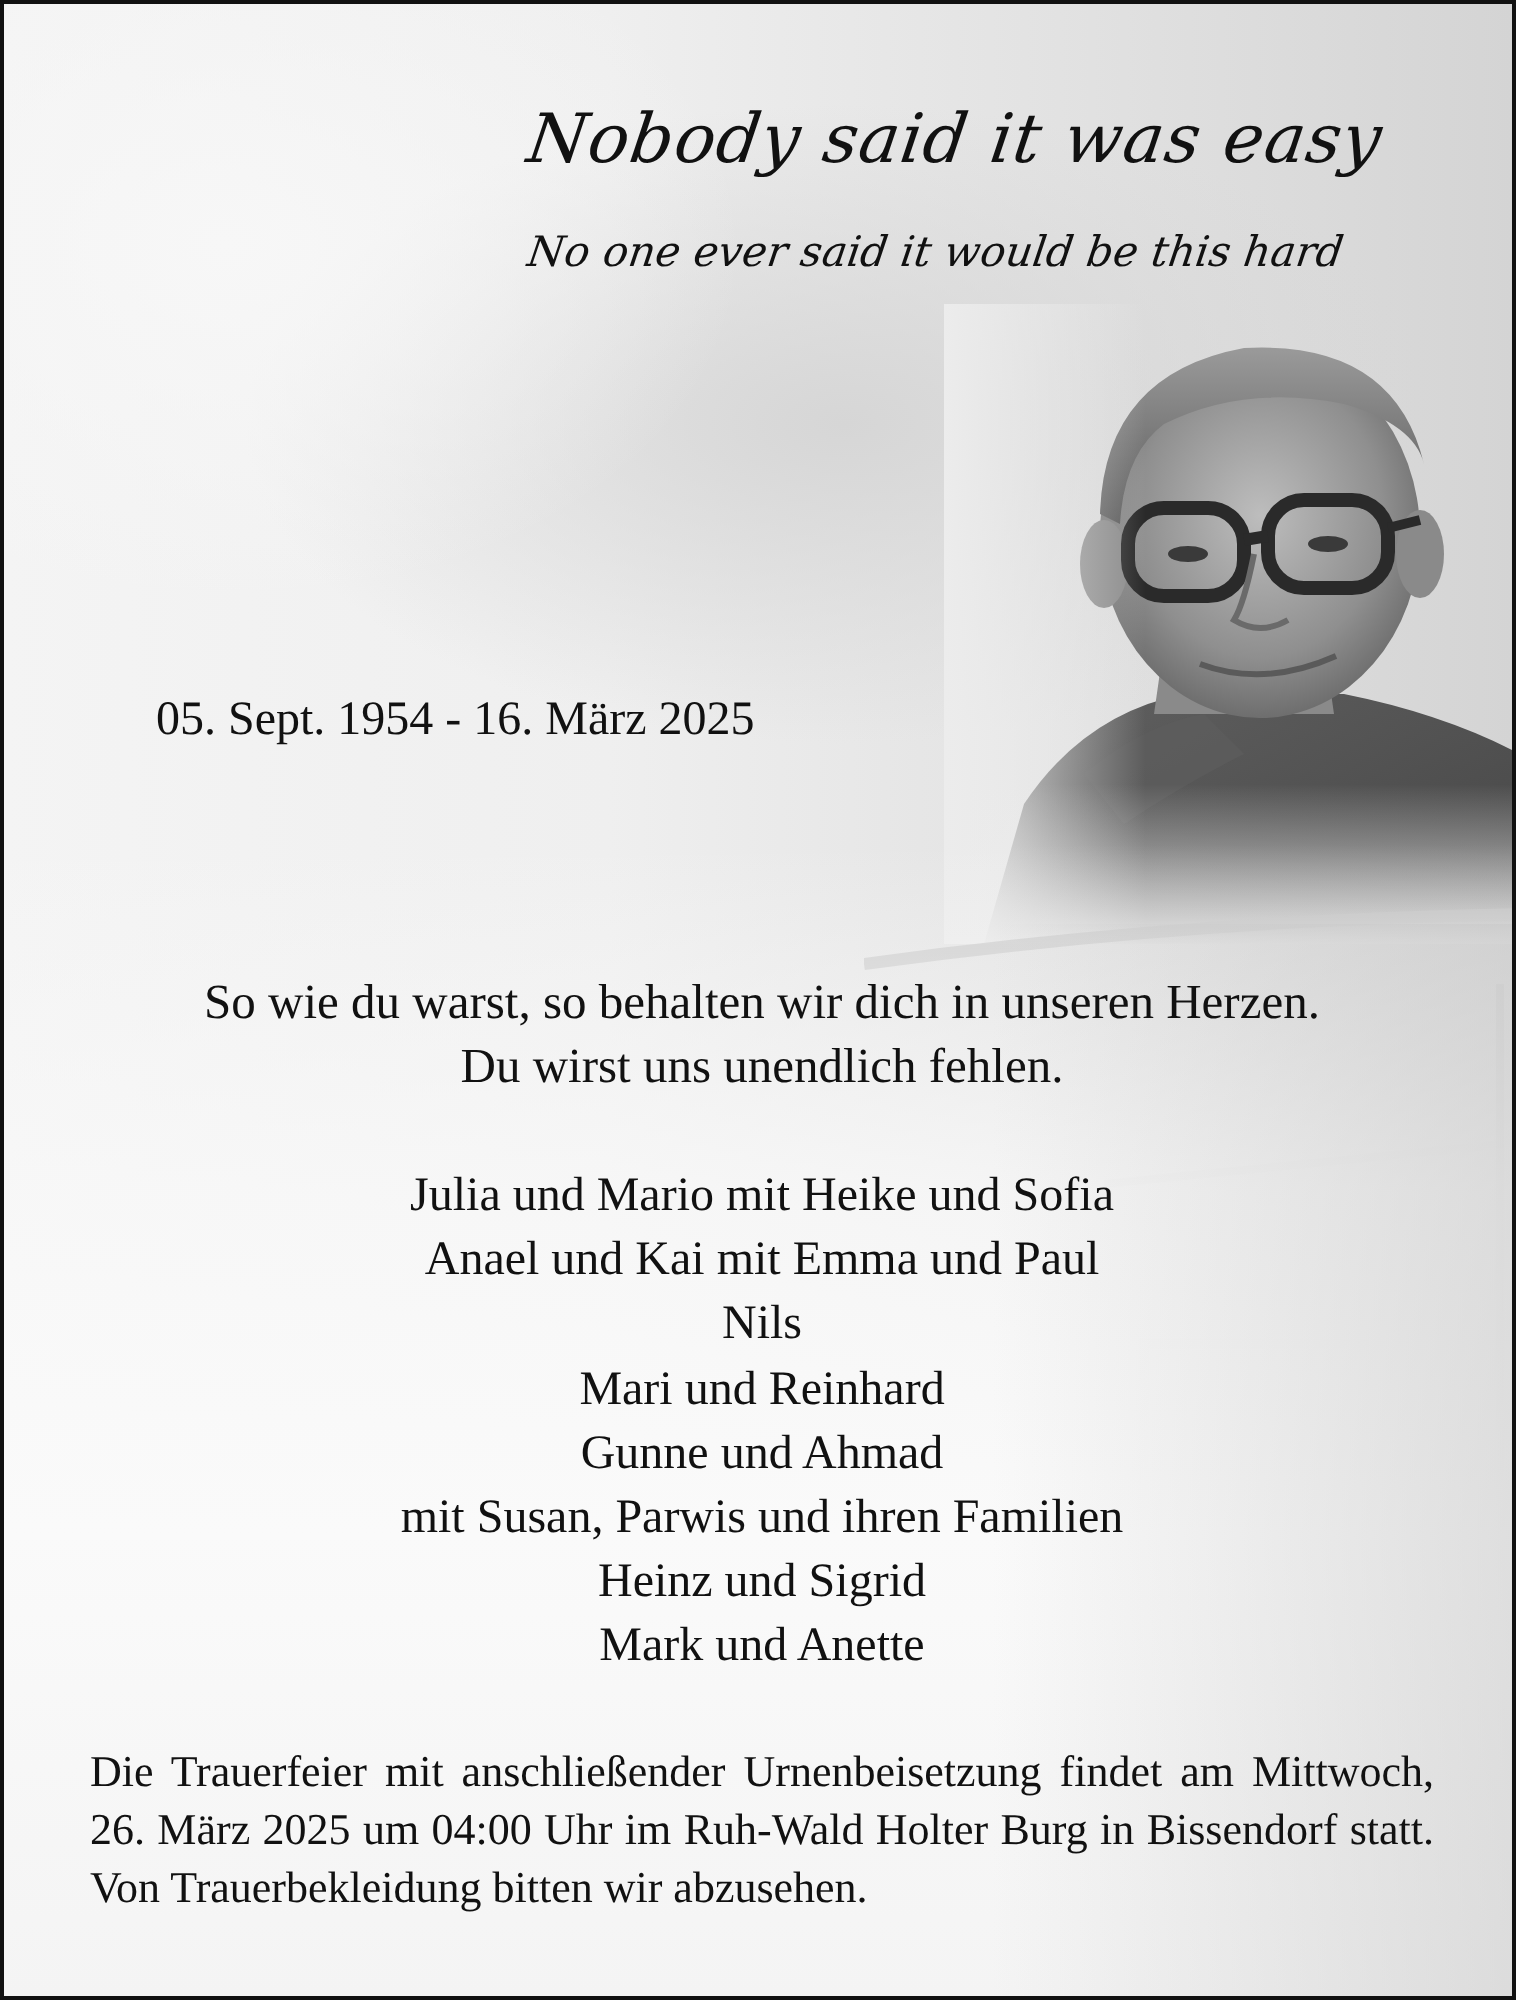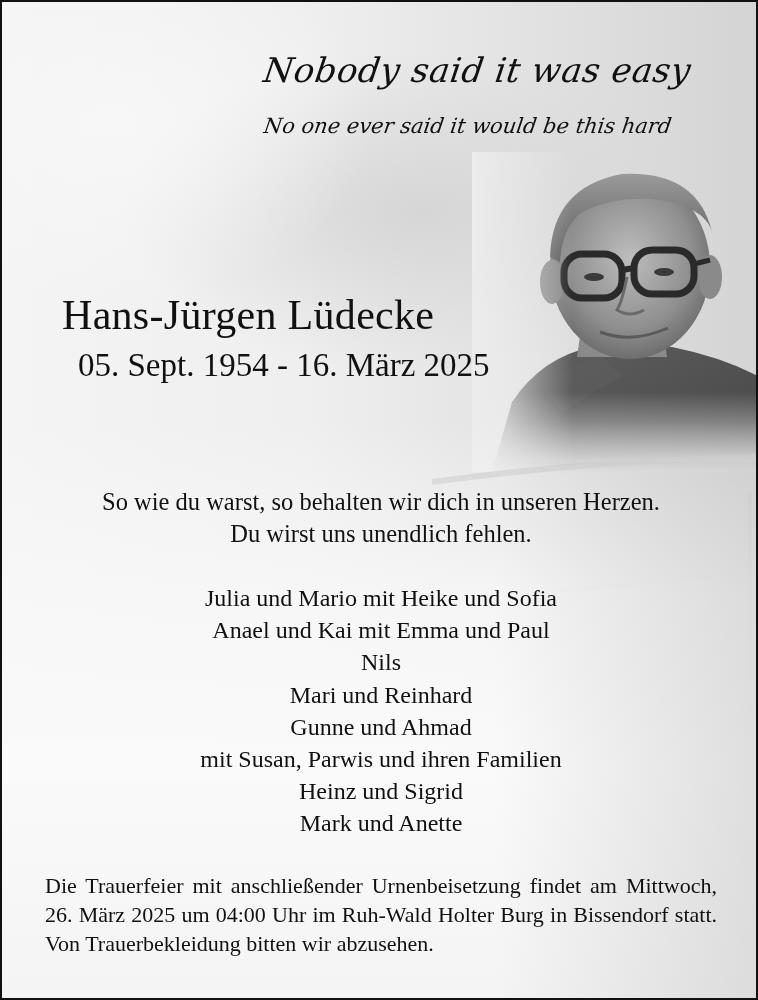--- a/index.html
+++ b/index.html
@@ -89,21 +89,21 @@
       font-size: 42px;
       color: #111;
       white-space: nowrap;
       letter-spacing: 0.3px;
     }
     .dates {
       position: absolute;
       left: 76px;
       top: 345px;
       font-family: "Liberation Serif", serif;
-      font-size: 33px;
+      font-size: 24px;
       color: #111;
       white-space: nowrap;
     }
     .center-block {
       position: absolute;
       left: 0;
       width: 758px;
       text-align: center;
       font-family: "Liberation Serif", serif;
       color: #111;
@@ -202,21 +202,20 @@
       <line x1="318" y1="50" x2="318" y2="440" stroke="#bdbdbd" stroke-width="4" opacity="0.6"></line>
     </svg>
   </div>
 
   <div class="fade-bottom"></div>
   <div class="fade-right"></div>
 
   <div class="quote-main">Nobody said it was easy</div>
   <div class="quote-sub">No one ever said it would be this hard</div>
 
-  <div class="name">Hans-Jürgen Lüdecke</div>
   <div class="dates">05. Sept. 1954 - 16. März 2025</div>
 
   <div class="center-block motto">
     <div>So wie du warst, so behalten wir dich in unseren Herzen.</div>
     <div>Du wirst uns unendlich fehlen.</div>
   </div>
 
   <div class="center-block mourners">
     <div>Julia und Mario mit Heike und Sofia</div>
     <div>Anael und Kai mit Emma und Paul</div>

